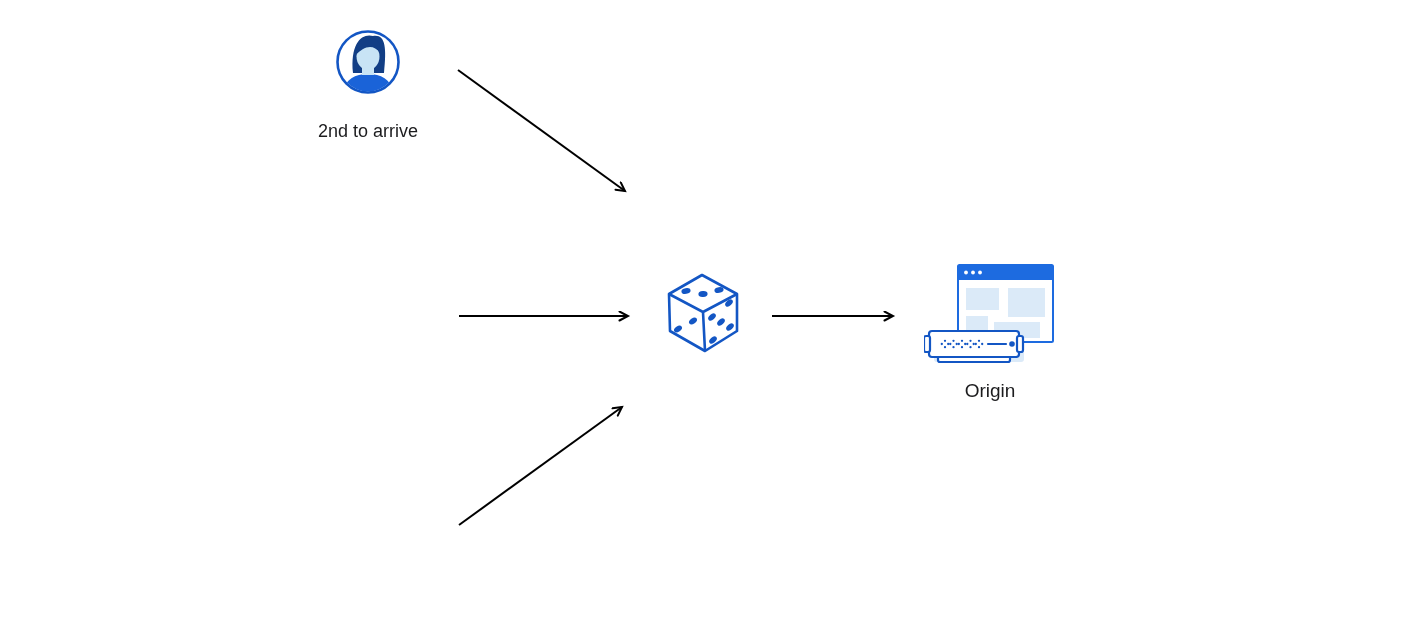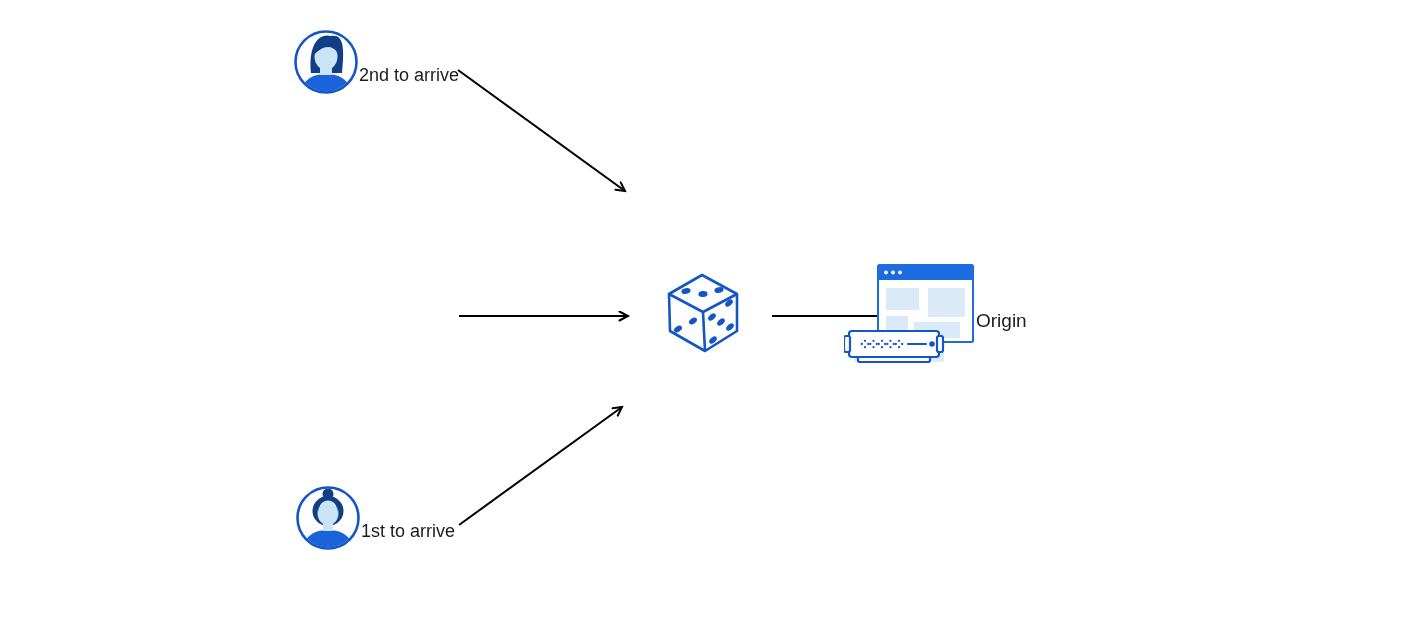--- a/index.html
+++ b/index.html
@@ -4,21 +4,21 @@
 <style>
   html,body { margin:0; padding:0; }
   body { background:#fff; }
   .canvas {
     position:relative; width:1405px; height:633px;
     background: var(--background, #ffffff);
     font-family:"Liberation Sans", sans-serif;
     overflow:hidden;
   }
   .arrow-layer { position:absolute; left:0; top:0; }
-  .node { position:absolute; display:flex; flex-direction:row; align-items:center; }
+  .node { position:absolute; display:flex; flex-direction:column; align-items:center; }
   .client-node { width:150px; }
   .node-label {
     font-size:18px; color:var(--label-color,#1c1c1e);
     margin-top:22px; text-align:center; white-space:nowrap;
   }
   .origin-node { width:132px; }
   .origin-node .node-label { margin-top:10px; font-size:19px; }
   .avatar-ring { fill:#ffffff; stroke:var(--primary-blue,#1356c4); stroke-width:2.6; }
   .hair { fill:var(--hair-blue,#123e85); }
   .skin { fill:var(--skin-blue,#c8e4f5); }
@@ -67,41 +67,20 @@
           <rect class="skin" x="27" y="32" width="12" height="14"></rect>
           <ellipse class="skin" cx="33" cy="27.5" rx="11.5" ry="13.5"></ellipse>
           <path class="hair" d="M21,26 C21,13 28,8 36,9 C44,10 46,16 45,24 C38,14 28,18 21,26 Z"></path>
         </g>
       </svg>
     </span>
     <div class="node-label">2nd to arrive</div>
   </div>
 
 
-  <div class="node client-node" style="left:295px; top:485px;">
-    <span>
-      <svg width="66" height="66" viewBox="0 0 66 66">
-        <defs>
-            <clipPath id="c3">
-              <circle cx="33" cy="33" r="29.5"></circle>
-            </clipPath>
-          </defs>
-        <circle class="avatar-ring" cx="33" cy="33" r="30.5"></circle>
-        <g clip-path="url(#c3)">
-          <circle class="hair" cx="33" cy="9" r="5.5"></circle>
-          <ellipse class="hair" cx="33" cy="26" rx="15.5" ry="15"></ellipse>
-          <path class="shirt" d="M7,66 C9,51 19,45 33,45 C47,45 57,51 59,66 Z"></path>
-          <rect class="skin" x="28" y="34" width="10" height="12"></rect>
-          <ellipse class="skin" cx="33" cy="28" rx="10.5" ry="12.5"></ellipse>
-          <path class="hair" d="M23,27 C23,15 28,11 33,11 C38,11 43,15 43,27 C41,17 38,15 33,15 C28,15 25,17 23,27 Z"></path>
-        </g>
-      </svg>
-    </span>
-    <div class="node-label">1st to arrive</div>
-  </div>
 
   <div class="node" style="left:666px; top:272px;">
     <span>
       <svg width="76" height="82" viewBox="0 0 76 82">
         <path class="dice-face" d="M36,3 L71,22 L71,59 L39,79 L4,59 L3,22 Z"></path>
         <path class="dice-edge" d="M3,22 L37,40 L71,22 M37,40 L39,79"></path>
 
         <ellipse class="dice-dot" cx="20" cy="19" rx="4.6" ry="2.9" transform="rotate(-8 20 19)"></ellipse>
         <ellipse class="dice-dot" cx="37" cy="22" rx="4.6" ry="2.9" transform="rotate(-4 37 22)"></ellipse>
         <ellipse class="dice-dot" cx="53" cy="18" rx="4.6" ry="2.9" transform="rotate(-8 53 18)"></ellipse>
@@ -111,21 +90,21 @@
 
         <ellipse class="dice-dot" cx="63" cy="31" rx="4.4" ry="2.8" transform="rotate(-42 63 31)"></ellipse>
         <ellipse class="dice-dot" cx="46" cy="45" rx="4.4" ry="2.8" transform="rotate(-42 46 45)"></ellipse>
         <ellipse class="dice-dot" cx="55" cy="50" rx="4.4" ry="2.8" transform="rotate(-42 55 50)"></ellipse>
         <ellipse class="dice-dot" cx="47" cy="68" rx="4.4" ry="2.8" transform="rotate(-42 47 68)"></ellipse>
         <ellipse class="dice-dot" cx="64" cy="55" rx="4.4" ry="2.8" transform="rotate(-42 64 55)"></ellipse>
       </svg>
     </span>
   </div>
 
-  <div class="node origin-node" style="left:844px; top:262px;justify-content:space-between;">
+  <div class="node origin-node" style="left:924px; top:262px;justify-content:space-between;">
     <span>
       <svg width="132" height="104" viewBox="0 0 132 104">
 
         <rect class="win-frame" x="34" y="3" width="95" height="77" rx="1.5"></rect>
         <rect class="win-bar" x="34" y="3" width="95" height="15"></rect>
         <circle class="win-dot" cx="42" cy="10.5" r="1.9"></circle>
         <circle class="win-dot" cx="49" cy="10.5" r="1.9"></circle>
         <circle class="win-dot" cx="56" cy="10.5" r="1.9"></circle>
         <rect class="panel" x="42" y="26" width="33" height="22"></rect>
         <rect class="panel" x="84" y="26" width="37" height="29"></rect>

